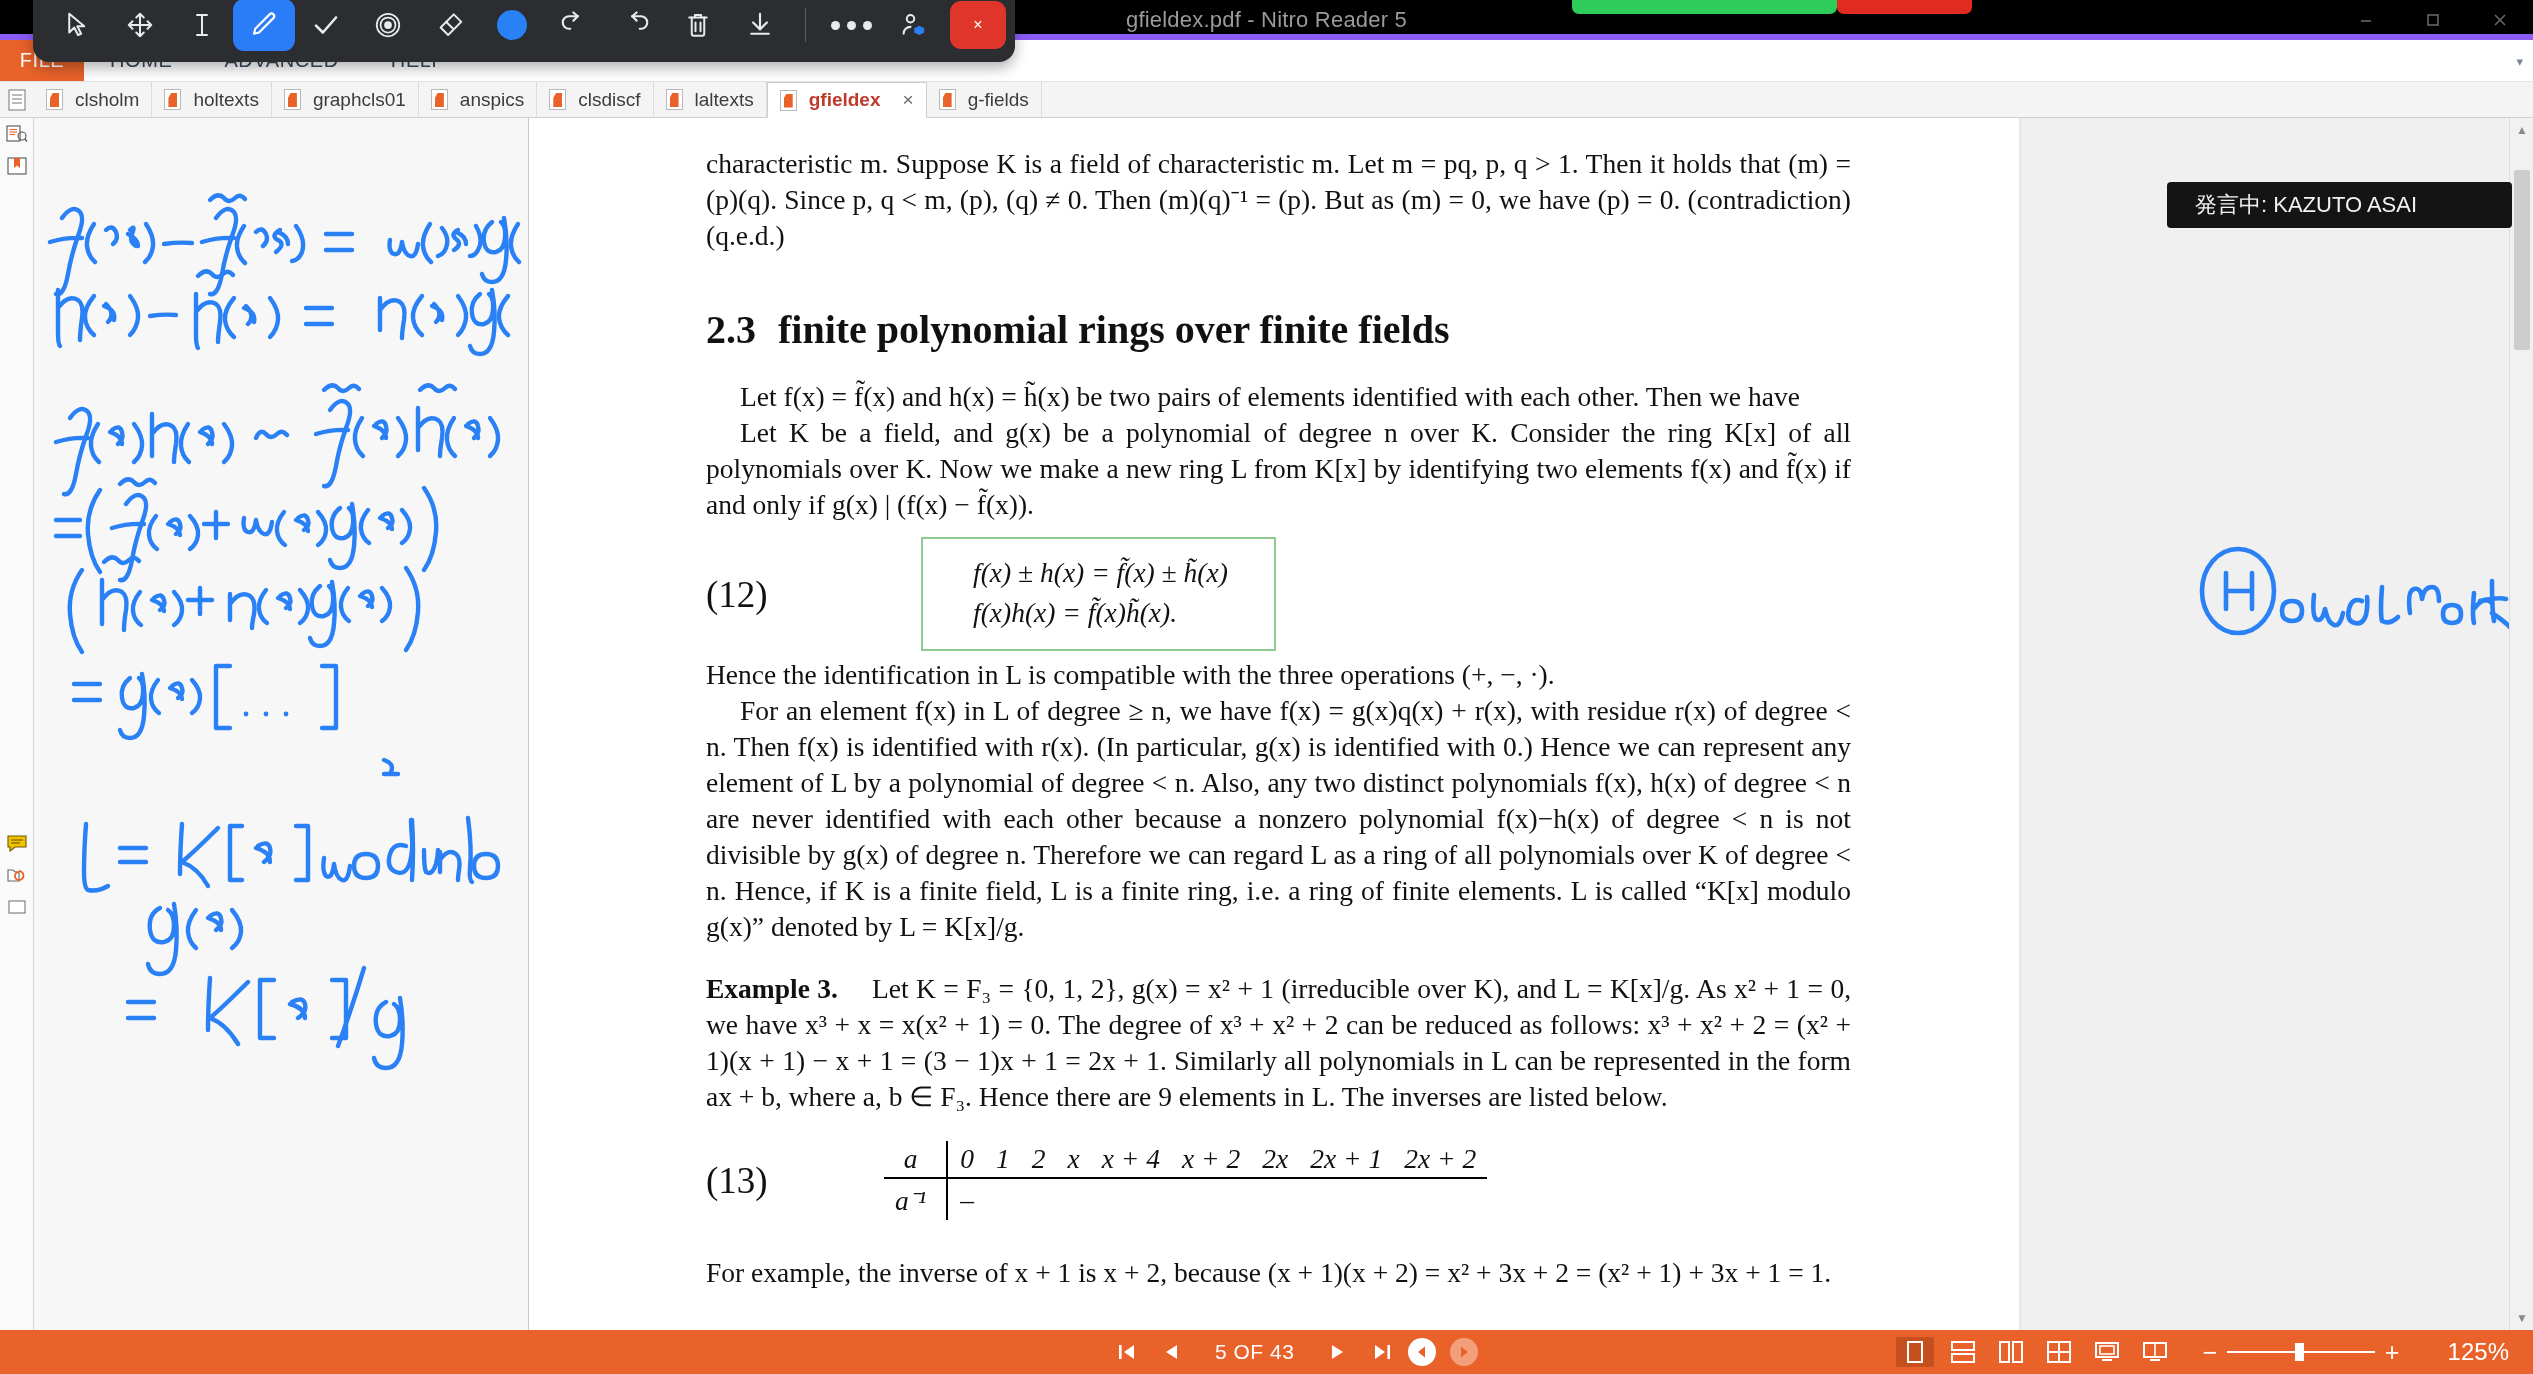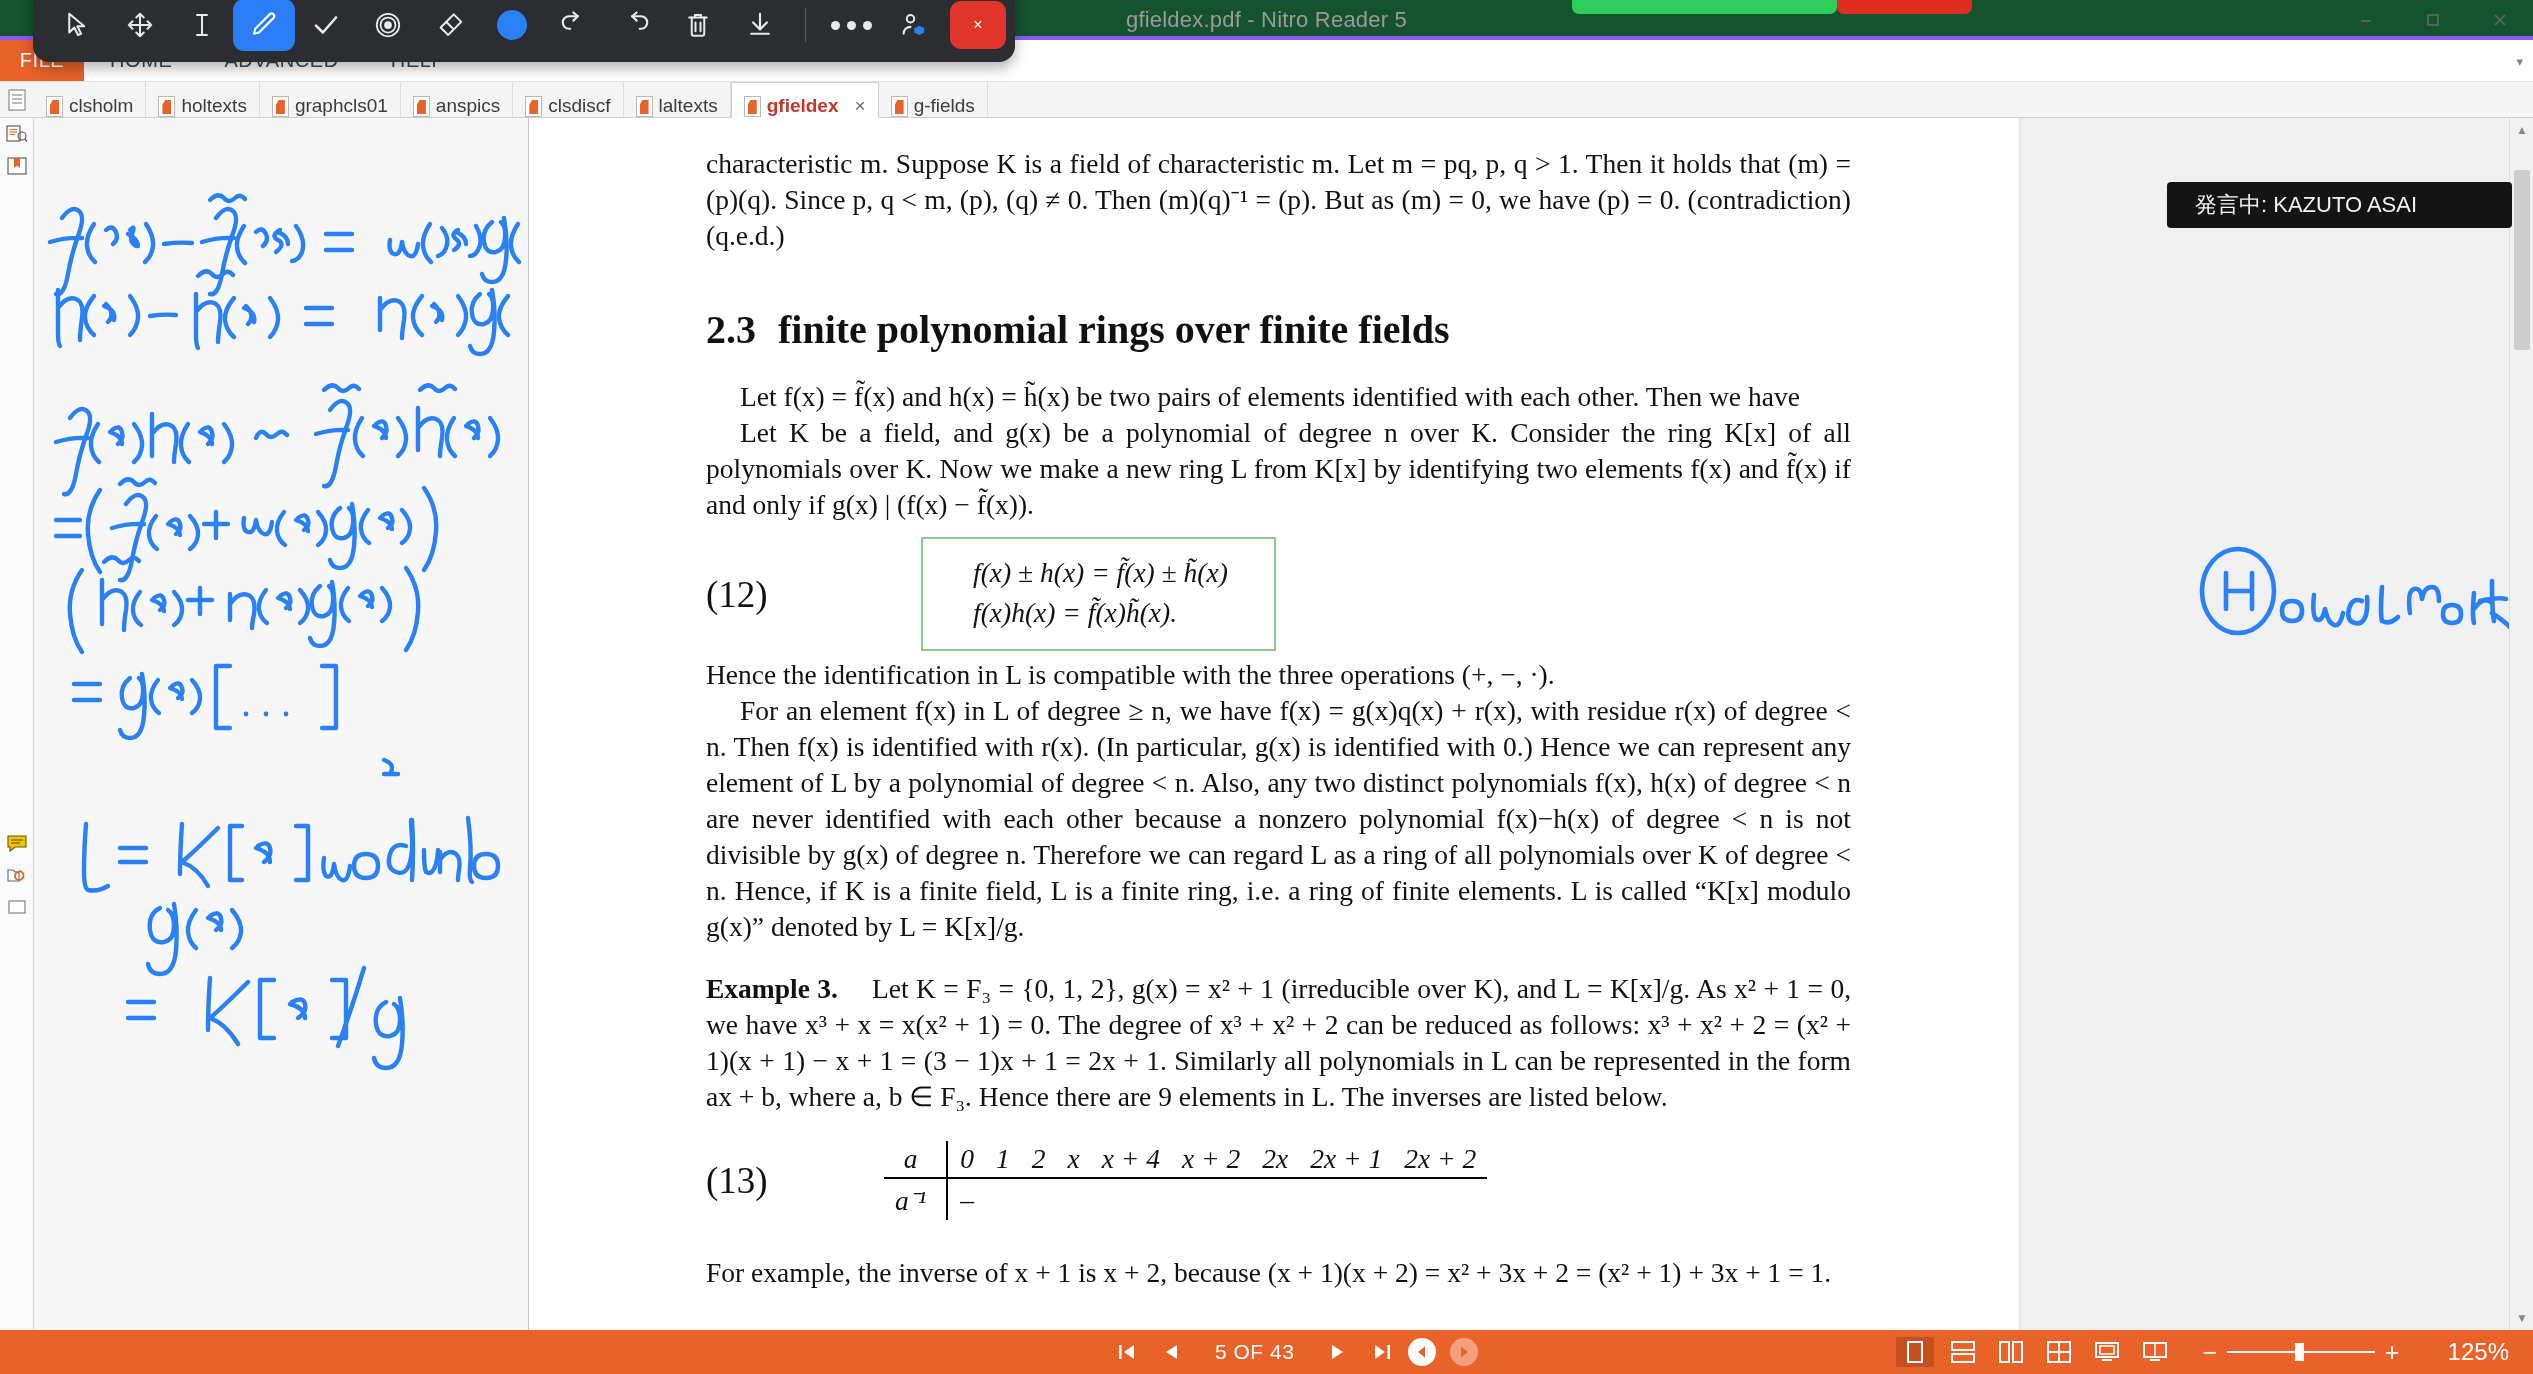--- a/index.html
+++ b/index.html
@@ -7,22 +7,22 @@
     width: 2533px; height: 1374px;
     overflow: hidden;
     background: #ffffff;
     font-family: "Liberation Sans", sans-serif;
   }
   #app { position: relative; width: 2533px; height: 1374px; }
 
   
   .titlebar {
     position: absolute; left: 0; top: 0; width: 2533px; height: 40px;
-    background: #14532d;
-    border-bottom: 4px solid #8b5cf6;
+    background: #000000;
+    border-bottom: 6px solid #8b5cf6;
   }
   .title-text {
     position: absolute; left: 0; top: 0; width: 2533px; height: 40px;
     display: flex; align-items: center; justify-content: center;
     font-size: 22px; color: #9a9a9a; letter-spacing: .2px;
   }
   .win-ctrls {
     position: absolute; right: 0; top: 0; height: 40px;
     display: flex; align-items: center;
   }
@@ -102,21 +102,21 @@
   
   .tabstrip {
     position: absolute; left: 0; top: 82px; width: 2533px; height: 36px;
     background: #f4f4f4; border-bottom: 1px solid #cfcfcf;
     display: flex; align-items: stretch;
   }
   .tab-listbtn {
     width: 34px; display: flex; align-items: center; justify-content: center;
   }
   .tab {
-    display: flex; align-items: flex-end; gap: 6px;
+    display: flex; align-items: center; gap: 12px;
     padding: 0 12px; font-size: 19px; color: #3c3c3c;
     border-right: 1px solid #dcdcdc;
     background: #f4f4f4;
   }
   .tab.active {
     background: #ffffff; color: #c0392b; font-weight: bold;
     border-top: 1px solid #cfcfcf; border-left: 1px solid #cfcfcf;
     border-right: 1px solid #cfcfcf; border-bottom: 1px solid #ffffff;
     margin-bottom: -1px;
   }

